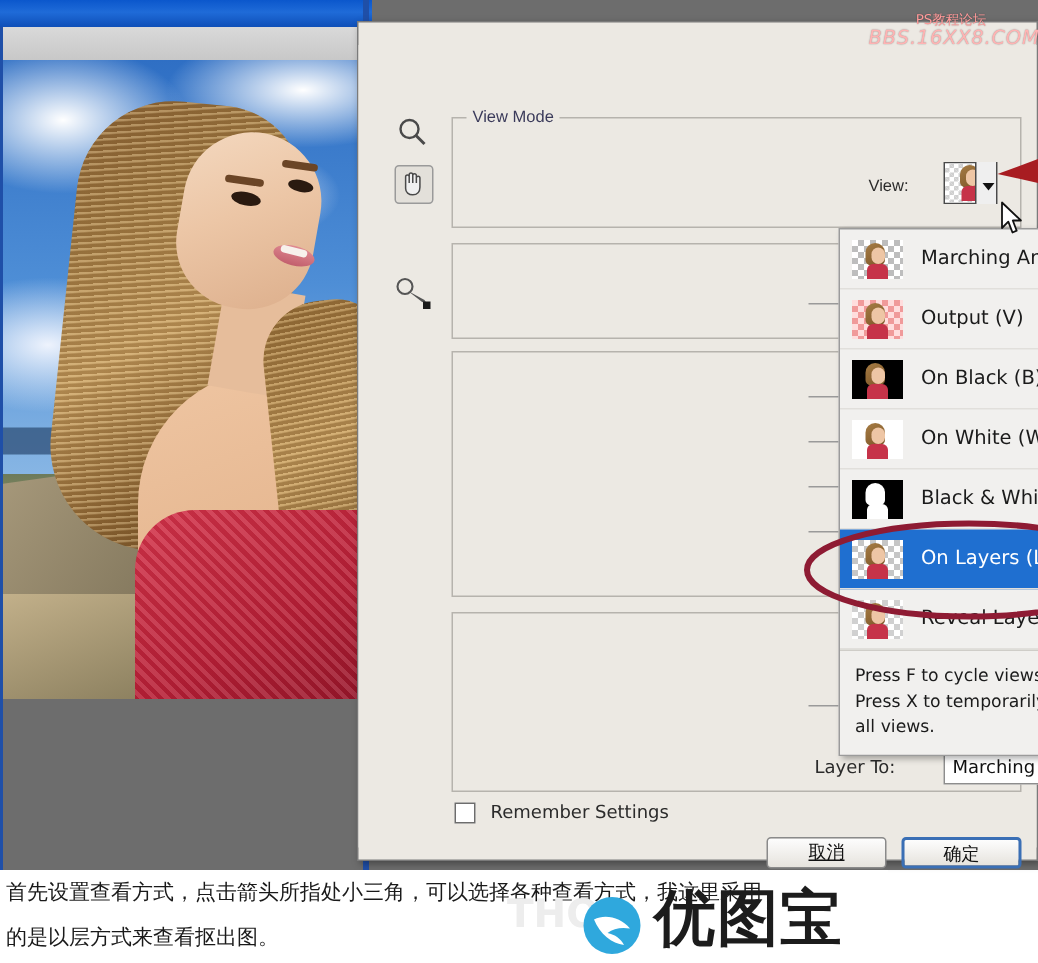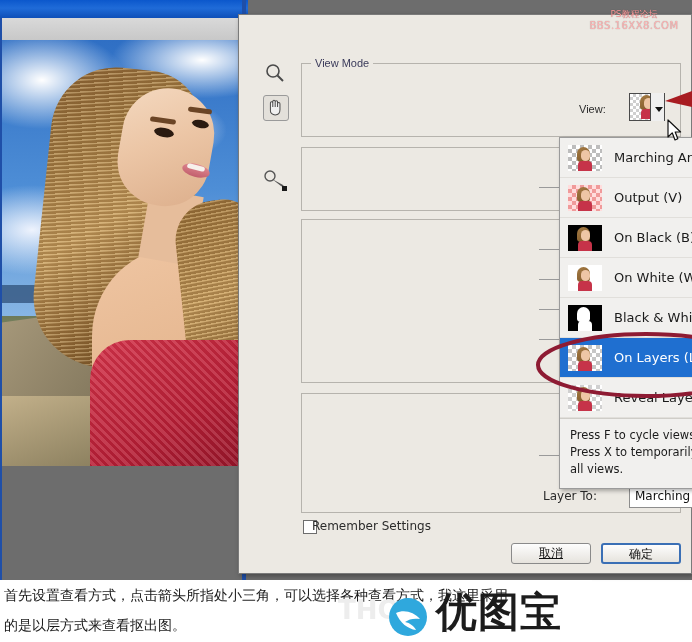--- a/index.html
+++ b/index.html
@@ -77,27 +77,27 @@
      box-shadow:2px 2px 5px rgba(0,0,0,.35);}
   #dlg-titlebar{position:relative;height:22px;
      background:linear-gradient(to bottom,#1260d8 0%,#2a77e4 8%,#0f56c6 52%,#0b4cb4 90%,#1a62cf 100%);
      border-bottom:1px solid #06308a;}
   #dlg-title{position:absolute;left:8px;top:3px;color:#ffffff;font-size:13px;font-weight:bold;
      font-family:"DejaVu Sans",sans-serif;text-shadow:1px 1px 1px rgba(0,0,0,.5);letter-spacing:1px;}
   #dlg-close{position:absolute;right:3px;top:3px;width:17px;height:16px;border-radius:3px;
      background:linear-gradient(to bottom,#e87b61,#c8301a);border:1px solid #8f2113;}
   #dlg-close .x{position:absolute;left:0;top:-1px;width:17px;height:16px;color:#fff;font-size:12px;
      text-align:center;line-height:16px;font-weight:bold;}
-  #dlg-body{position:relative;height:535px;background:#ece9e3;}
+  #dlg-body{position:relative;height:535px;background:#ece9e3;margin-top:15px;}
 
   
   #ps-watermark{position:absolute;right:2px;top:-6px;width:110px;text-align:center;
      font-family:"DejaVu Sans",sans-serif;color:#ff9a9a;font-size:9px;line-height:11px;
      text-shadow:0 0 1px rgba(0,0,0,.4);z-index:6;pointer-events:none;}
-  #ps-watermark .l2{color:#ffb3b3;font-size:10px;letter-spacing:.5px;}
+  #ps-watermark .l2{color:#ffb3b3;font-size:13px;letter-spacing:.5px;font-style:italic;}
 
   
   .toolbtn{position:absolute;width:24px;height:24px;}
   .toolbtn.sel{border:1px solid #9a9a9a;background:#e3e0da;border-radius:3px;}
 
   
   .groupbox{position:absolute;border:1px solid #b6b3ad;background:transparent;}
   .grouplabel{position:absolute;background:#ece9e3;padding:0 4px;font-size:11px;color:#3a3a5a;}
 
   .lbl{position:absolute;font-size:11px;color:#2b2b2b;}
@@ -295,21 +295,21 @@
     <div class="unit" style="left:418px;top:434px;color:#b5b2ad;">%</div>
 
     <div class="lbl" style="left:304px;top:474px;font-size:12px;font-family:'DejaVu Sans',sans-serif;text-decoration:none;">Layer To:</div>
 
     <div id="outsel">
       <div class="txt">Marching</div>
 
     </div>
 
     <div class="cbox" style="left:64px;top:505px;"></div>
-    <div class="lbl" style="left:73px;top:504px;font-size:12px;font-family:'DejaVu Sans',sans-serif;">Remember Settings</div>
+    <div class="lbl" style="left:88px;top:504px;font-size:12px;font-family:'DejaVu Sans',sans-serif;">Remember Settings</div>
 
     <div class="pbtn" style="left:272px;top:528px;text-decoration:underline;">取消</div>
     <div class="pbtn primary" style="left:362px;top:528px;">确定</div>
 
     <div id="viewlist">
       <div class="vitem">
         <div class="vthumb tb-ants">
           <div class="mini">
               <div class="mh"></div>
               <div class="mf"></div>

